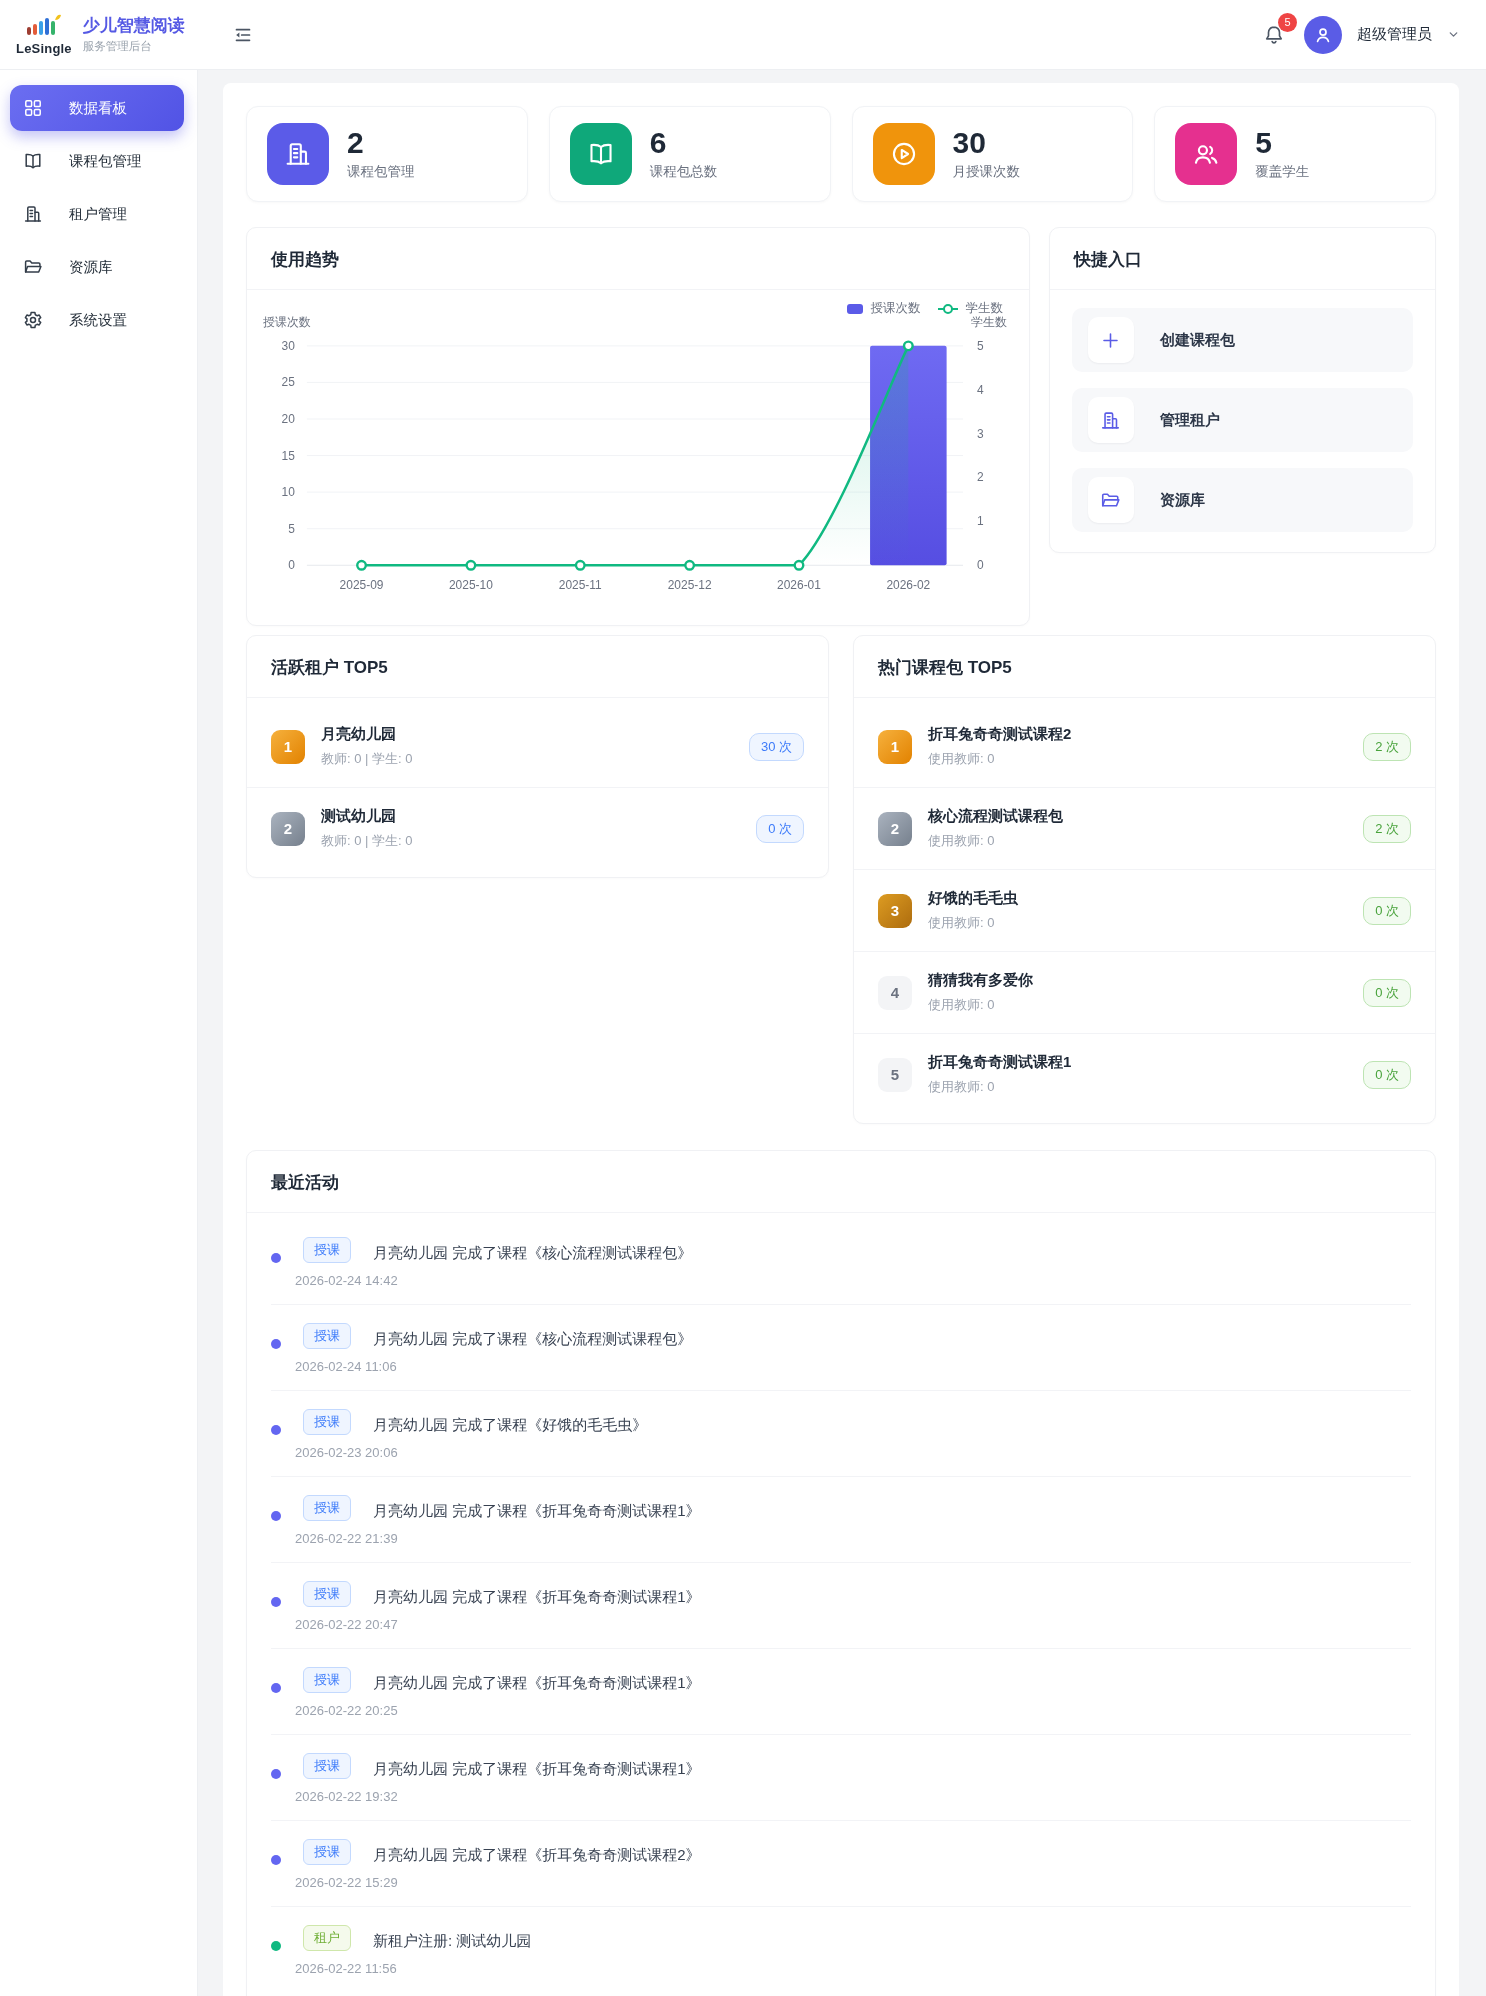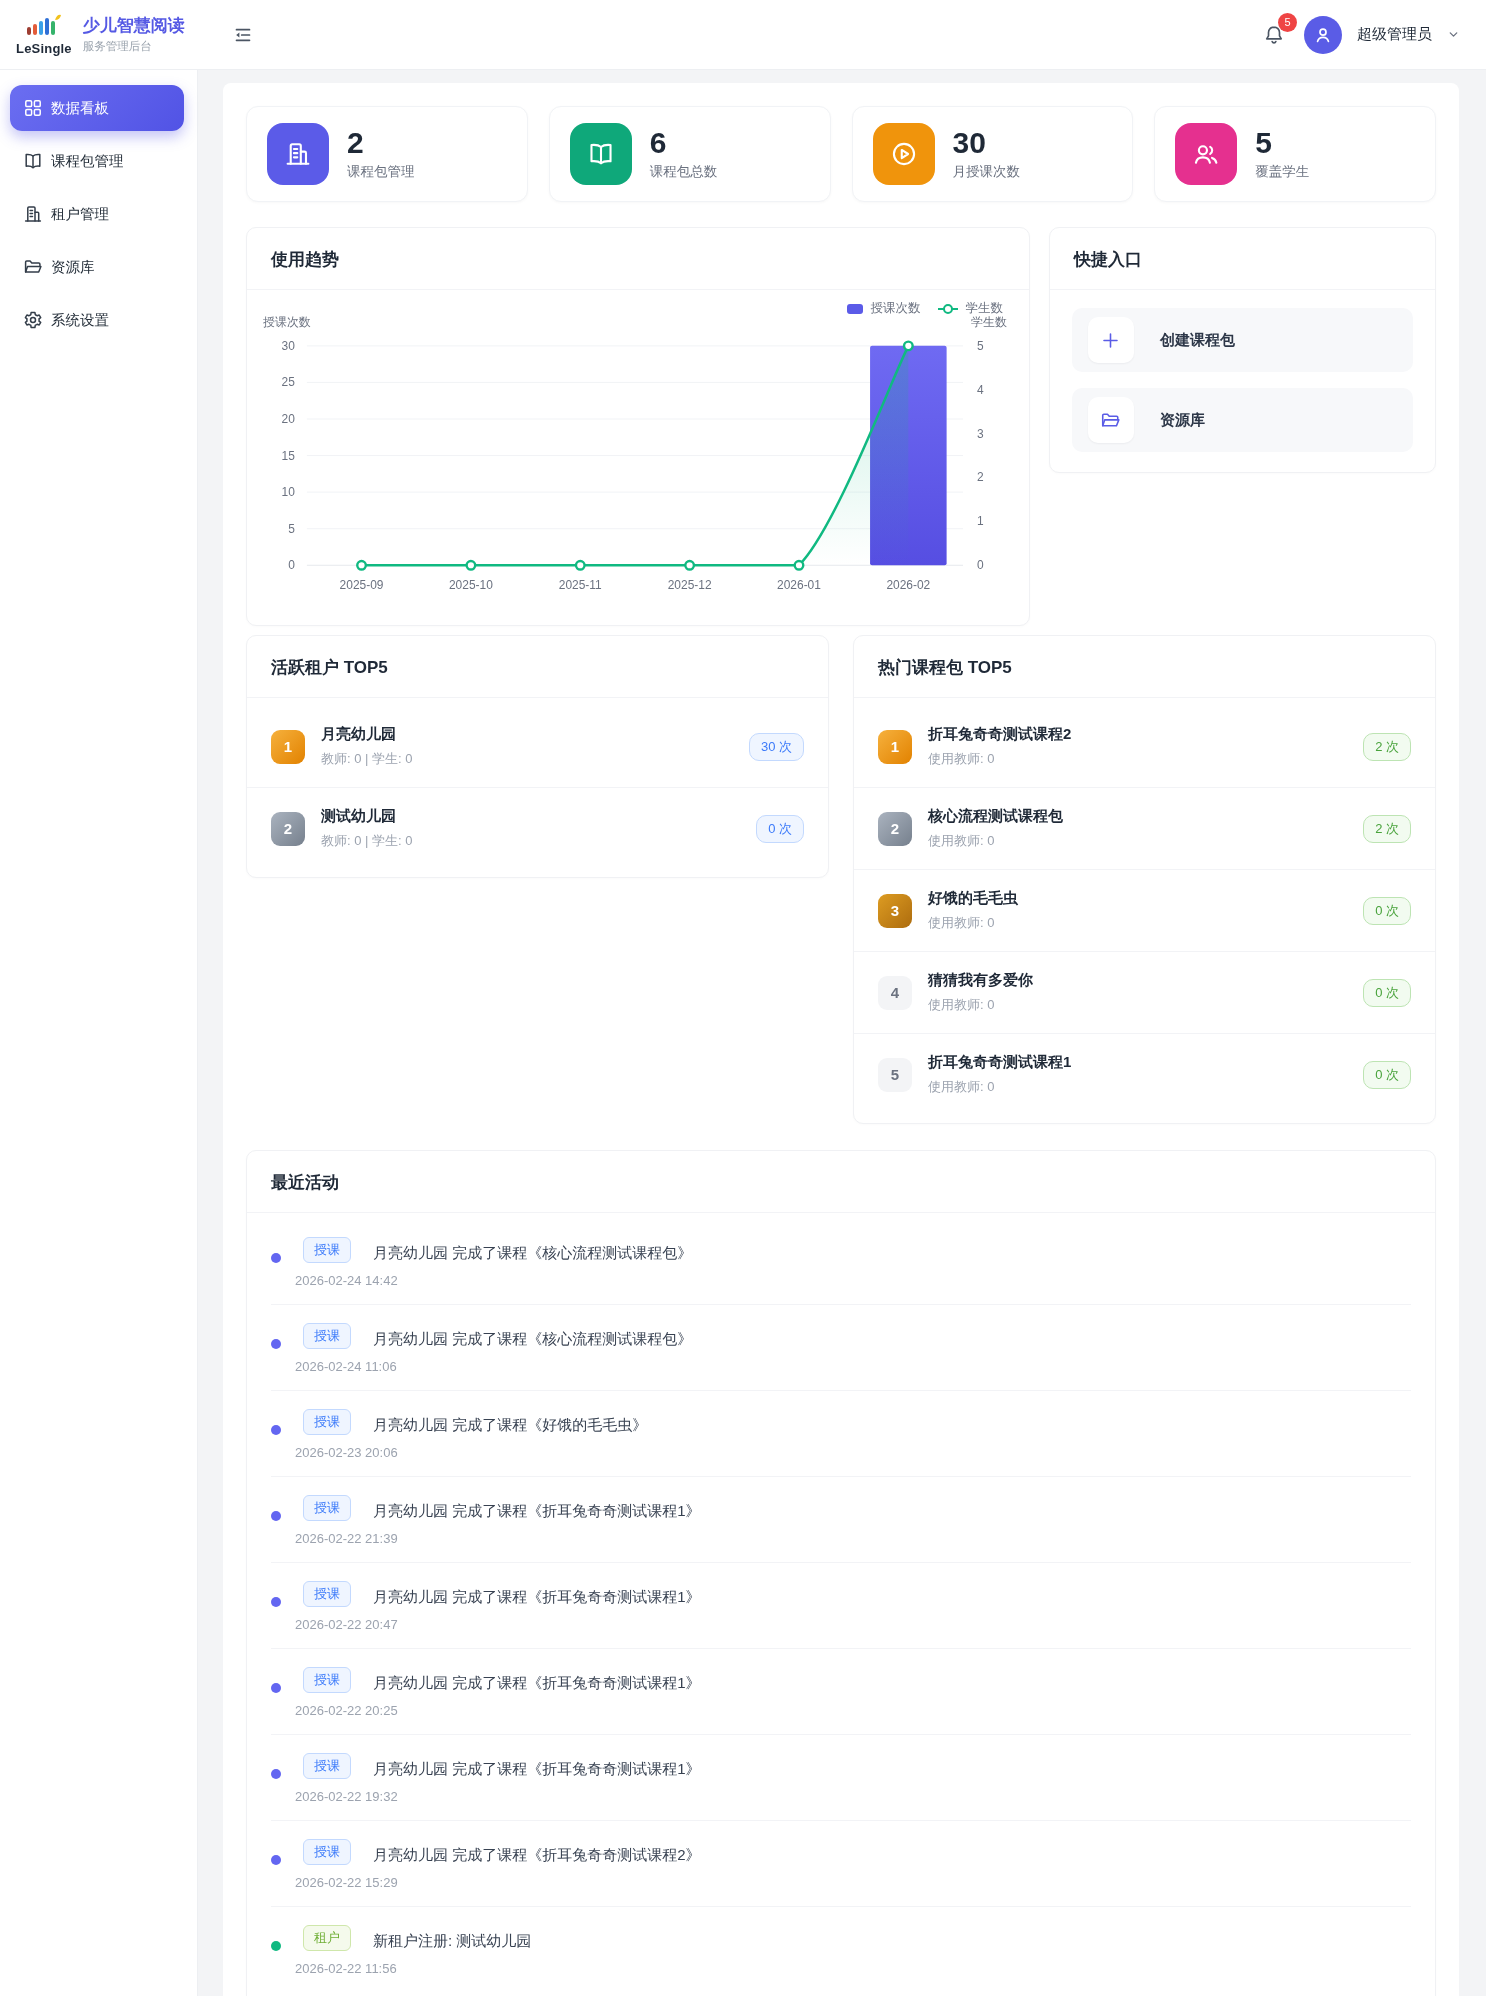--- a/index.html
+++ b/index.html
@@ -21,21 +21,21 @@
   .badge { position:absolute; top:-7px; right:-8px; min-width:19px; height:19px; padding:0 5px; border-radius:10px;
            background:#ef4444; color:#fff; font-size:11px; display:grid; place-items:center; }
   .avatar { width:38px; height:38px; border-radius:50%; background:#5a5ce6; color:#fff; display:grid; place-items:center; }
   .user-name { font-size:15px; color:#1f2937; }
   .chev { color:#6b7280; display:grid; place-items:center; }
 
   
   .sidebar { position:absolute; top:70px; left:0; bottom:0; width:198px; background:#fff;
              border-right:1px solid #edeff2; padding-top:15px; }
   .side-item { margin:0 13px 7px 10px; height:46px; border-radius:12px; display:flex; align-items:center;
-               gap:8px; padding:14px 13px; font-size:14.5px; color:#252f3a; cursor:pointer; }
+               gap:26px; padding:14px 13px; font-size:14.5px; color:#252f3a; cursor:pointer; }
   .side-item .icon { display:grid; place-items:center; color:#333d49; }
   .side-item.active { background:linear-gradient(135deg,#6b6ef1,#5153e5); color:#fff;
                       box-shadow:0 6px 14px rgba(85,87,230,.35); }
   .side-item.active .icon { color:#fff; }
 
   
   .main { position:absolute; top:70px; left:198px; right:0; bottom:0; padding:13px 27px 20px 25px; }
   .container { background:#fff; border-radius:8px; padding:23px; min-height:1892px; }
 
   .stat-row { display:grid; grid-template-columns:repeat(4,1fr); gap:21px; }
@@ -339,20 +339,31 @@
      <span class="quick-tile">
                   <svg width="21" height="21" viewBox="0 0 20 20" fill="none" stroke="currentColor" stroke-width="1.5" stroke-linecap="round" stroke-linejoin="round">
                     <path d="M10 3.8v12.4M3.8 10h12.4"></path>
                   </svg>
                 </span>
      <span class="quick-label">创建课程包</span>
    </div>
               <div class="quick-item">
      <span class="quick-tile">
                   <svg width="21" height="21" viewBox="0 0 20 20" fill="none" stroke="currentColor" stroke-width="1.5" stroke-linecap="round" stroke-linejoin="round">
+                    <path d="M4.8 17V4.1c0-.6.5-1.1 1.1-1.1h5c.6 0 1.1.5 1.1 1.1V17"></path>
+                    <path d="M12 8.3h2.7c.6 0 1 .4 1 1V17"></path>
+                    <path d="M2.6 17h14.8"></path>
+                    <path d="M7.1 6.4h2.4M7.1 9.4h2.4M7.1 12.4h2.4"></path>
+                  </svg>
+                </span>
+     <span class="quick-label">管理租户</span>
+   </div>
+              <div class="quick-item">
+     <span class="quick-tile">
+                  <svg width="21" height="21" viewBox="0 0 20 20" fill="none" stroke="currentColor" stroke-width="1.5" stroke-linecap="round" stroke-linejoin="round">
                     <path d="M2.6 15V5.1c0-.6.5-1.1 1.1-1.1h3.4l1.7 1.9h7c.6 0 1.1.5 1.1 1.1v1.4"></path>
                     <path d="M2.6 15l1.9-5.6h13.4L15.7 15z"></path>
                   </svg>
                 </span>
      <span class="quick-label">资源库</span>
    </div>
             </div>
         </div>
       </div>
 

